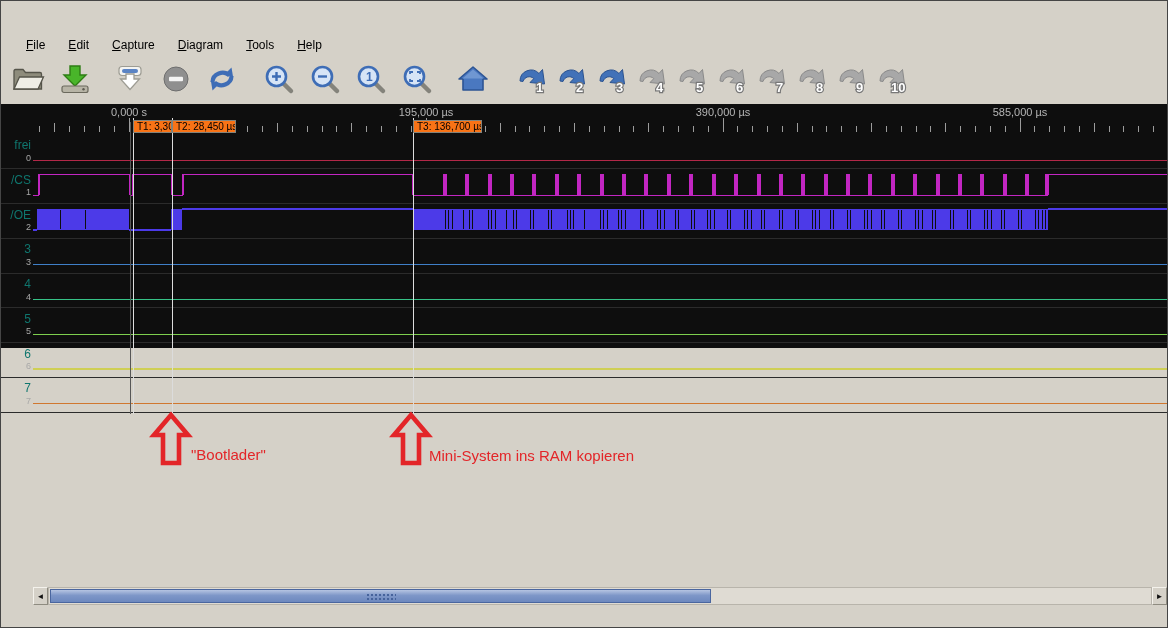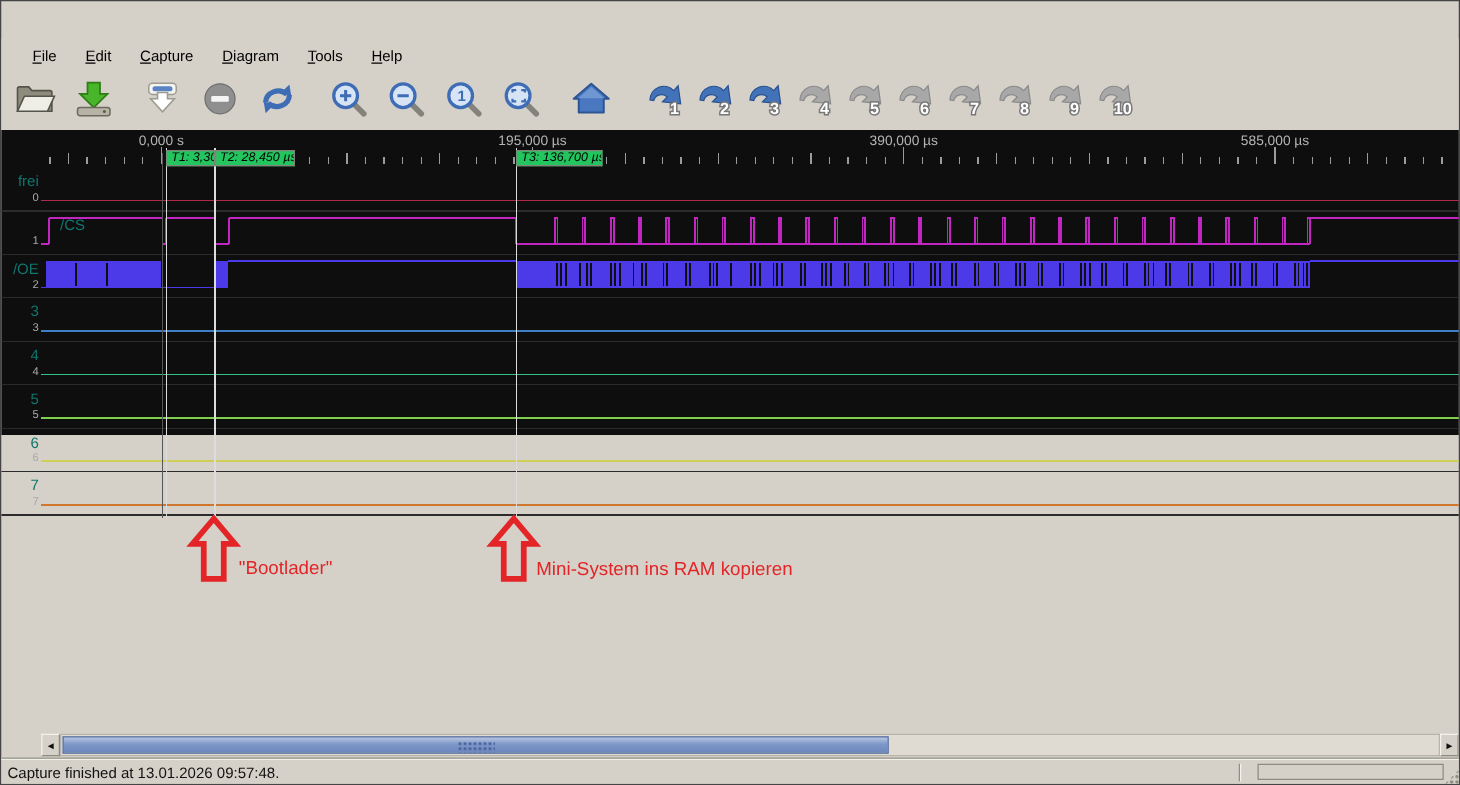--- a/index.html
+++ b/index.html
@@ -18,22 +18,22 @@
            display:flex;align-items:center;padding-left:16px;box-sizing:border-box;}
   .menu-item{font-size:12px;color:#000;padding:4px 9px;margin-right:5px;}
   
   #toolbar{position:absolute;top:57px;left:0;width:100%;height:46px;background:#d5d1c8;display:flex;align-items:center;}
   .tb-btn{width:38px;height:40px;display:flex;align-items:center;justify-content:center;flex:0 0 auto;}
   
   #wavearea{position:absolute;top:103px;left:0;width:1168px;height:244px;background:#0e0e0e;}
   #wave{position:absolute;left:0;top:0;}
   .ch-name{position:absolute;left:0;width:30px;text-align:right;font-size:12px;color:#0f766e;}
   .ch-idx{position:absolute;left:0;width:30px;text-align:right;font-size:9px;color:#a8a8a8;}
-  .cursor-flag{position:absolute;top:16px;height:13px;line-height:12px;font-size:10px;background:#22c55e;
-               border:1px solid #83837b;color:#000;padding:0 0 0 3px;overflow:hidden;white-space:nowrap;box-sizing:border-box;font-style:italic;}
+  .cursor-flag{position:absolute;top:16px;height:13px;line-height:12px;font-size:10px;background:#f97316;
+               border:1px solid #83837b;color:#000;padding:0 0 0 3px;overflow:hidden;white-space:nowrap;box-sizing:border-box;}
   
   #ann-svg{position:absolute;left:0;top:403px;pointer-events:none;}
   .ann-text{position:absolute;font-size:15px;color:#e32528;white-space:nowrap;}
   
   #scrollrow{position:absolute;left:0;top:585px;width:1168px;height:20px;}
   .sb-btn{position:absolute;top:1px;width:15px;height:18px;background:#d5d1c8;
           border-top:1px solid #f4f2ec;border-left:1px solid #f4f2ec;border-bottom:1px solid #8e8b80;border-right:1px solid #8e8b80;
           box-sizing:border-box;display:flex;align-items:center;justify-content:center;font-size:8px;color:#111;}
   #sb-left{left:32px} #sb-right{left:1151px}
   #sb-track{position:absolute;left:47px;top:1px;width:1104px;height:18px;background:#dfdbd3;
@@ -385,21 +385,21 @@
         <line x1="32" y1="368" x2="1168" y2="368" stroke="#cfcf55" stroke-width="1.3"></line>
         <line x1="32" y1="402.75" x2="1168" y2="402.75" stroke="#d0772f" stroke-width="1.3"></line>
         <line x1="129" y1="121" x2="129" y2="413" stroke="#575757"></line>
         <line x1="132" y1="117" x2="132" y2="413" stroke="#dcdcdc"></line>
         <line x1="171" y1="117" x2="171" y2="413" stroke="#dcdcdc"></line>
         <line x1="412" y1="117" x2="412" y2="413" stroke="#dcdcdc"></line>
       </svg>
     <div id="labels">
         <div class="ch-name" style="top: 34px;">frei</div>
         <div class="ch-idx" style="top: 48.5px;">0</div>
-        <div class="ch-name" style="top: 68.75px; margin-left: 37px;">/CS</div>
+        <div class="ch-name" style="top: 68.75px;">/CS</div>
         <div class="ch-idx" style="top: 83.25px;">1</div>
         <div class="ch-name" style="top: 103.5px;">/OE</div>
         <div class="ch-idx" style="top: 118px;">2</div>
         <div class="ch-name" style="top: 138.25px;">3</div>
         <div class="ch-idx" style="top: 152.75px;">3</div>
         <div class="ch-name" style="top: 173px;">4</div>
         <div class="ch-idx" style="top: 187.5px;">4</div>
         <div class="ch-name" style="top: 207.75px;">5</div>
         <div class="ch-idx" style="top: 222.25px;">5</div>
         <div class="ch-name" style="top: 242.5px;">6</div>
@@ -430,20 +430,14 @@
     <div id="sb-track">
       <div id="sb-thumb">
         <div id="sb-grip"></div>
       </div>
     </div>
     <div class="sb-btn" id="sb-right">
       <span>►</span>
     </div>
   </div>
 
-  <div id="statusbar">
-    <div id="status-text">Capture finished at 13.01.2026 09:57:48.</div>
-    <div id="status-sep"></div>
-    <div id="progress"></div>
-    <div id="resize-grip"></div>
-  </div>
 
 </div>
 
 </body></html>

